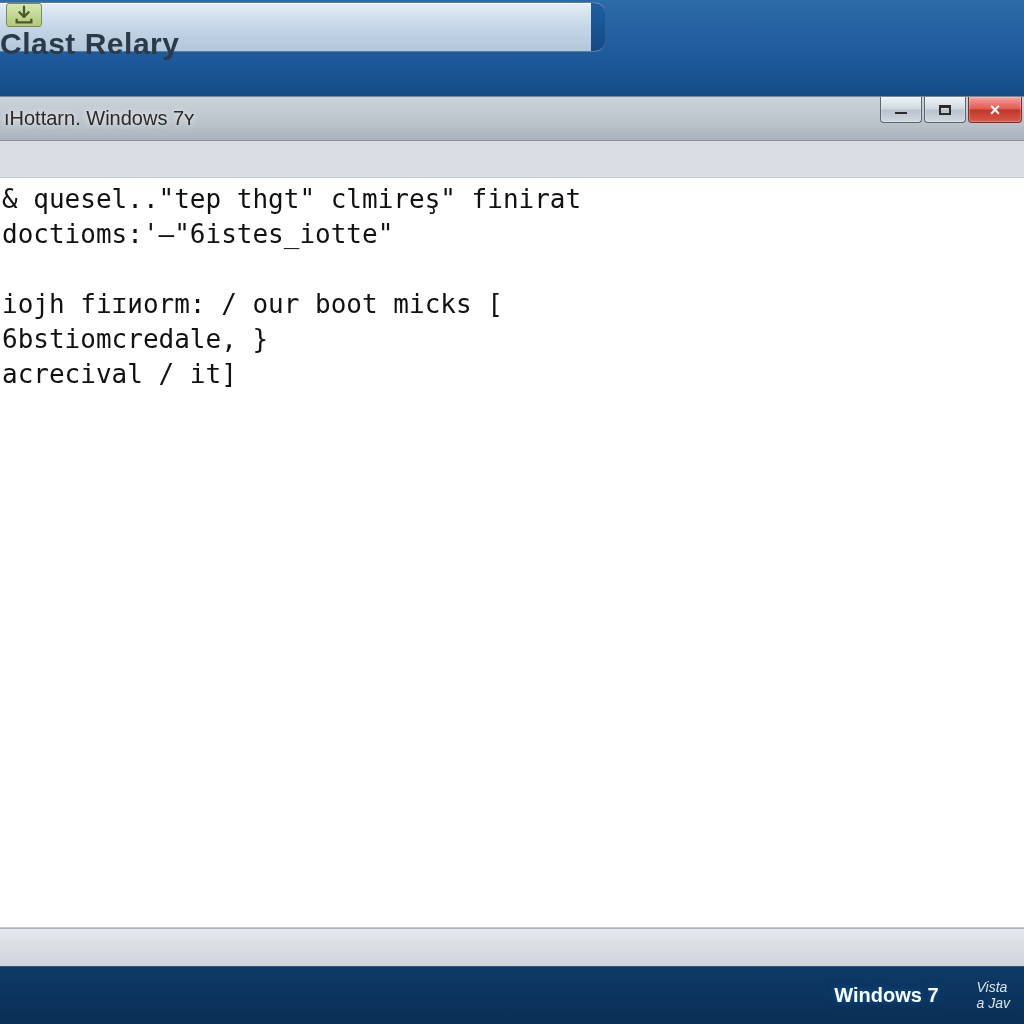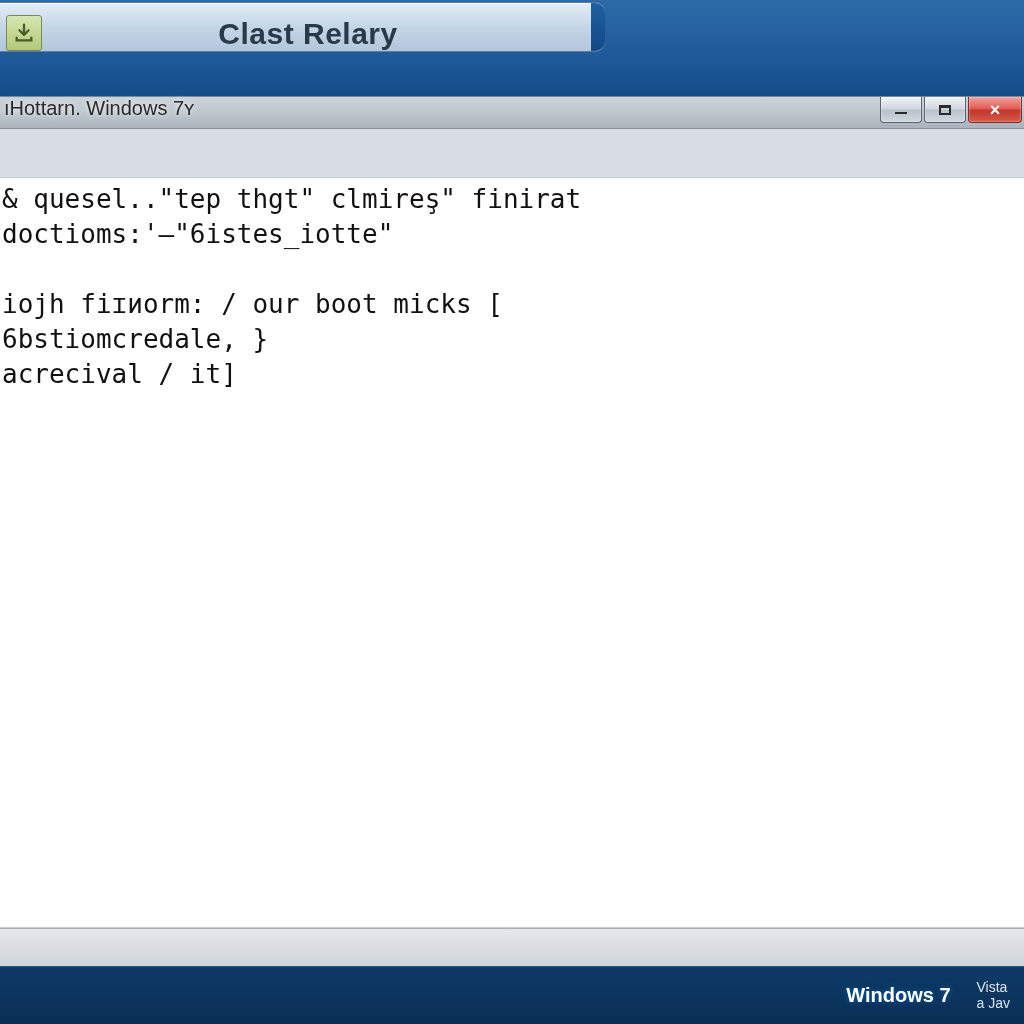--- a/index.html
+++ b/index.html
@@ -22,21 +22,22 @@
     position: absolute;
     left: 0; top: 2px;
     width: 605px; height: 50px;
     border-top-right-radius: 10px;
     border-bottom-right-radius: 10px;
     background: linear-gradient(to bottom, #e4eef6 0%, #c4d6e6 50%, #b2c7da 100%);
     border: 1px solid #5e7c9a;
     border-left: none;
     box-shadow: inset 0 1px 0 rgba(255,255,255,0.7);
     display: flex;
-    align-items: flex-end;
+    align-items: flex-start;
+    flex-direction: column;
   }
   .tab-right-cap {
     position: absolute;
     right: -1px; top: 0; bottom: 0;
     width: 14px;
     background: linear-gradient(to bottom, #1e5fa1 0%, #134a85 100%);
     border-top-right-radius: 10px;
     border-bottom-right-radius: 10px;
   }
   .tab-icon {
@@ -62,27 +63,28 @@
   .app-window {
     position: absolute;
     left: 0; top: 96px; right: 0;
     height: 870px;
     background: #d8dde3;
     border-top: 1px solid #7a8590;
   }
 
   
   .title-bar {
-    height: 32px;
+    height: 44px;
     background: linear-gradient(to bottom,
       #cbd3da 0%,
       #bfc7ce 50%,
       #aab3bd 100%);
     border-bottom: 1px solid #8a929a;
     display: flex;
+    align-items: center;
     position: relative;
   }
   .title-text {
     padding-left: 4px;
     font-size: 20px;
     color: #2a2a2a;
     text-shadow: 0 0 6px rgba(255,255,255,0.9);
   }
   .window-controls {
     position: absolute;
@@ -180,27 +182,28 @@
     display: flex;
     align-items: center;
     justify-content: flex-end;
     padding-right: 14px;
     color: #fff;
     font-size: 20px;
   }
   .taskbar .os-label {
     font-weight: 600;
     text-shadow: 0 0 6px rgba(0,120,220,0.6);
-    margin-right: 26px;
+    margin-right: 38px;
   }
   .taskbar .tray {
     font-size: 14px;
     line-height: 1.1;
     color: #d8e4f0;
     text-align: left;
+    font-style: italic;
   }
 </style>
 </head>
 <body>
 
 <div class="top-bar">
   <div class="tab">
     <div class="tab-icon">
       <svg width="22" height="22" viewBox="0 0 24 24">
         <path d="M12 3 L12 13 M7 9 L12 14 L17 9" stroke="#4a5a2a" stroke-width="2.5" fill="none" stroke-linecap="round" stroke-linejoin="round"></path>

